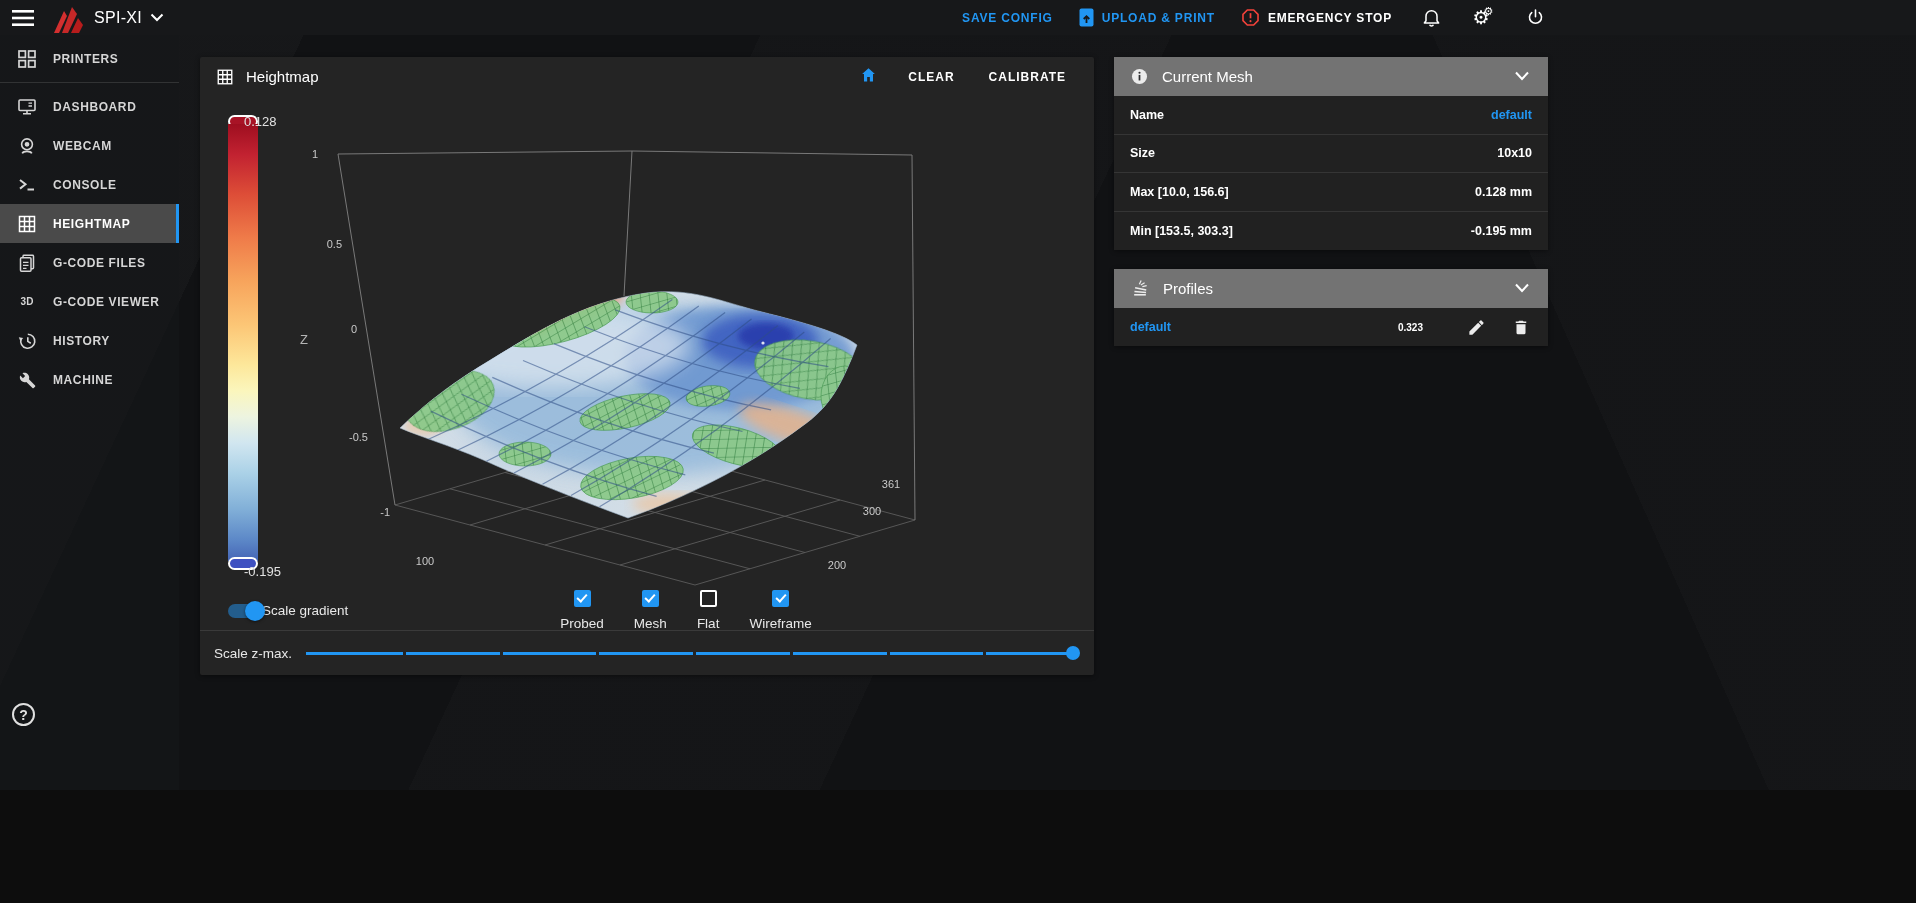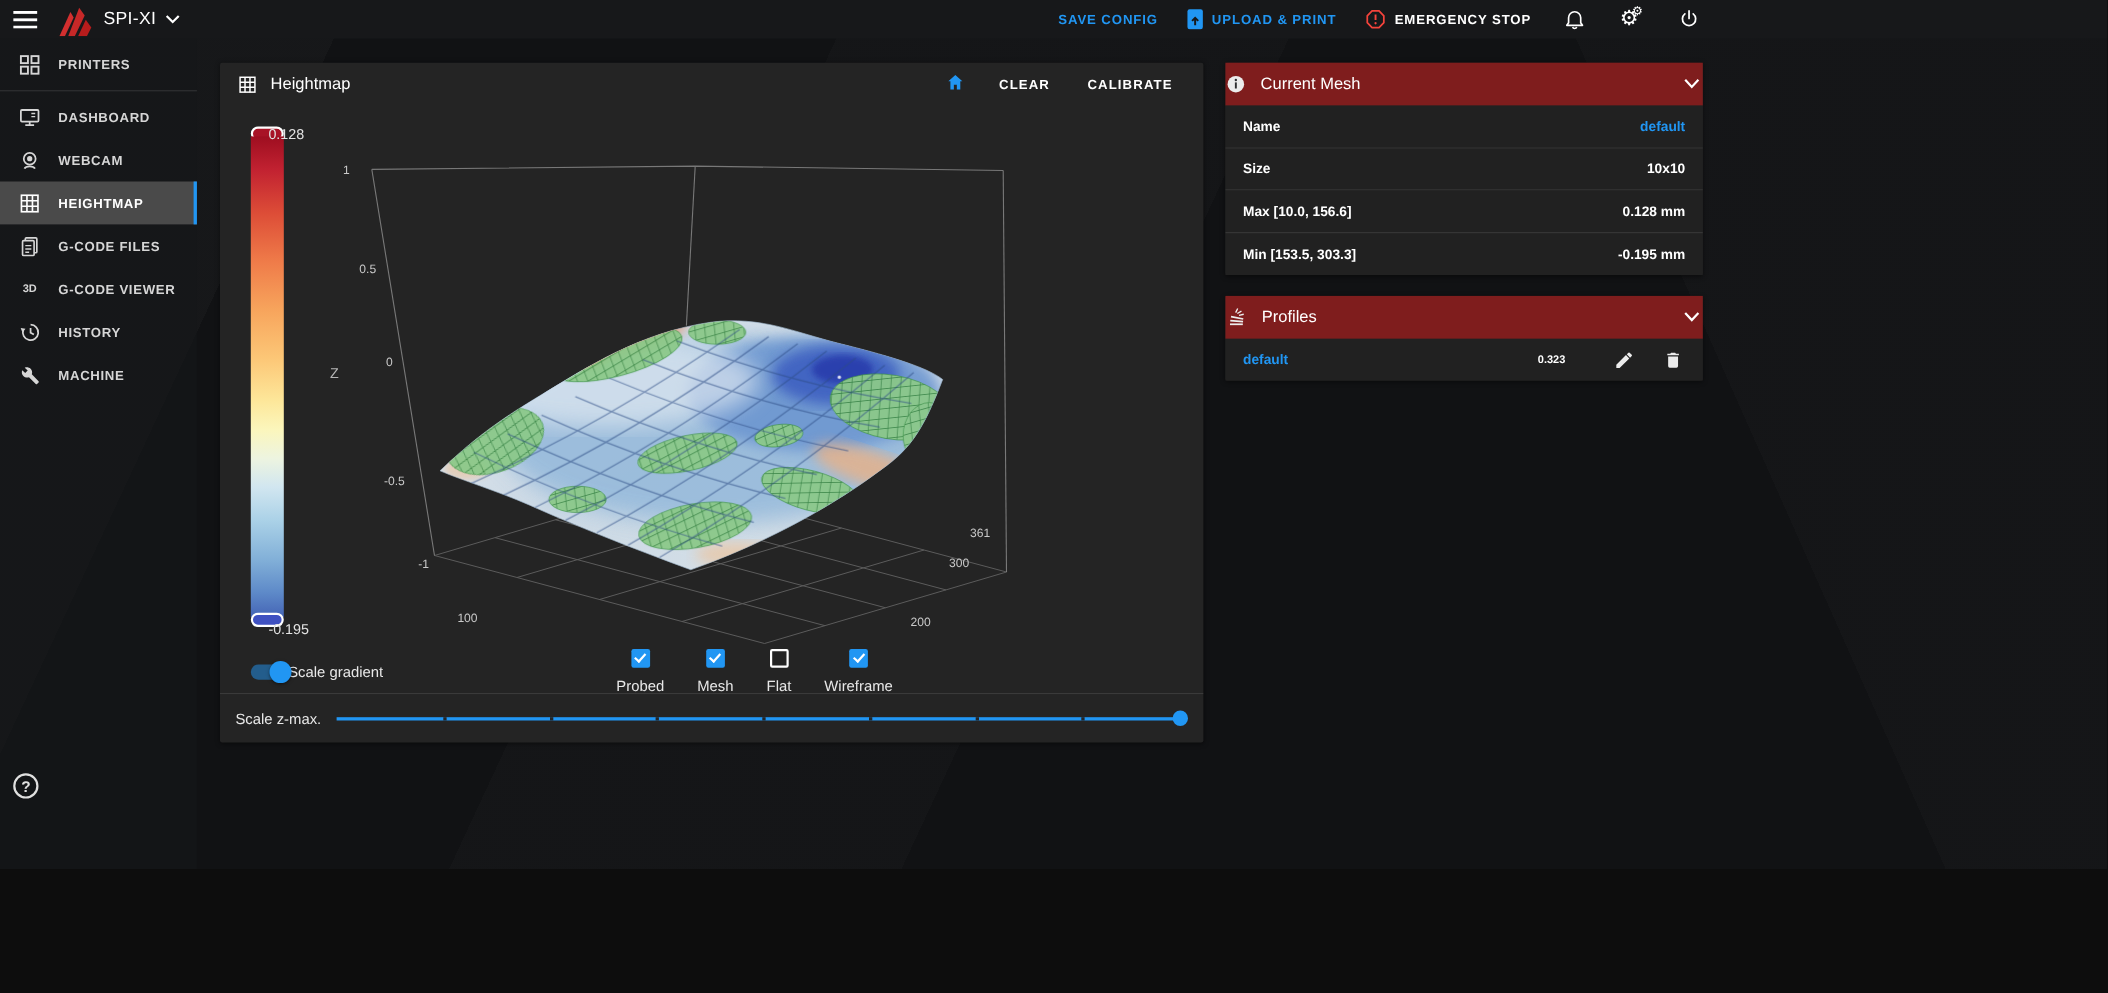--- a/index.html
+++ b/index.html
@@ -85,21 +85,21 @@
   .hr { height:1px; background:rgba(255,255,255,.1); }
   .slider-row { flex:1; display:flex; align-items:center; padding:0 14px; gap:14px; }
   .slider-label { font-size:13.5px; color:#e8e8e8; white-space:nowrap; }
   .slider { position:relative; flex:1; height:14px; cursor:pointer; }
   .slider .track { position:absolute; left:0; right:6px; top:6px; height:3px; background:#2196f3; }
   .slider .tick { position:absolute; top:6px; width:3px; height:3px; background:#242424; }
   .slider .thumb { position:absolute; right:0; top:0; width:14px; height:14px; border-radius:50%; background:#2196f3; }
 
   
   .right-col { position:absolute; left:1114px; top:57px; width:434px; }
-  .panel-head { height:39px; background:#7f1d1d; display:flex; align-items:center; gap:13px; padding:0 0; }
+  .panel-head { height:39px; background:#737373; display:flex; align-items:center; gap:13px; padding:0 16px; }
   .panel-title { font-size:15px; color:#fff; }
   .panel-chev { margin-left:auto; cursor:pointer; background:none; border:none; padding:2px; }
   .panel-body { background:#212121; }
   .mesh-row { height:38.5px; display:flex; align-items:center; justify-content:space-between; padding:0 16px;
               border-bottom:1px solid rgba(255,255,255,.09); }
   .mesh-row:last-child { border-bottom:none; }
   .mesh-label { font-size:12.5px; font-weight:bold; color:#fff; }
   .mesh-value { font-size:12.5px; font-weight:bold; color:#fff; }
   .mesh-value.accent { color:#2196f3; }
   .profiles-card { margin-top:19px; }
@@ -202,20 +202,29 @@
       </div>
       <div class="side-item">
         <svg width="20" height="20" viewBox="0 0 20 20">
             <g fill="none" stroke="#d6d6d6" stroke-width="1.6">
               <circle cx="10" cy="8.3" r="5.4"></circle>
               <circle cx="10" cy="8.3" r="1.6" fill="#d6d6d6"></circle>
               <path d="M5.2,17.3 c1.4,-2.6 8.2,-2.6 9.6,0"></path>
             </g>
           </svg>
         <span class="lbl">WEBCAM</span>
+      </div>
+      <div class="side-item">
+        <svg width="20" height="20" viewBox="0 0 20 20">
+            <g fill="none" stroke="#d6d6d6" stroke-width="2">
+              <path d="M3,5 l5.5,4.3 L3,13.6"></path>
+              <path d="M10.5,14.5 h6.5"></path>
+            </g>
+          </svg>
+        <span class="lbl">CONSOLE</span>
       </div>
       <div class="side-item active">
         <svg width="20" height="20" viewBox="0 0 20 20">
             <g fill="none" stroke="#ffffff" stroke-width="1.5">
               <rect x="2.5" y="2.5" width="15" height="15"></rect>
               <path d="M7.5,2.5 v15 M12.5,2.5 v15 M2.5,7.5 h15 M2.5,12.5 h15"></path>
             </g>
           </svg>
         <span class="lbl">HEIGHTMAP</span>
       </div>

